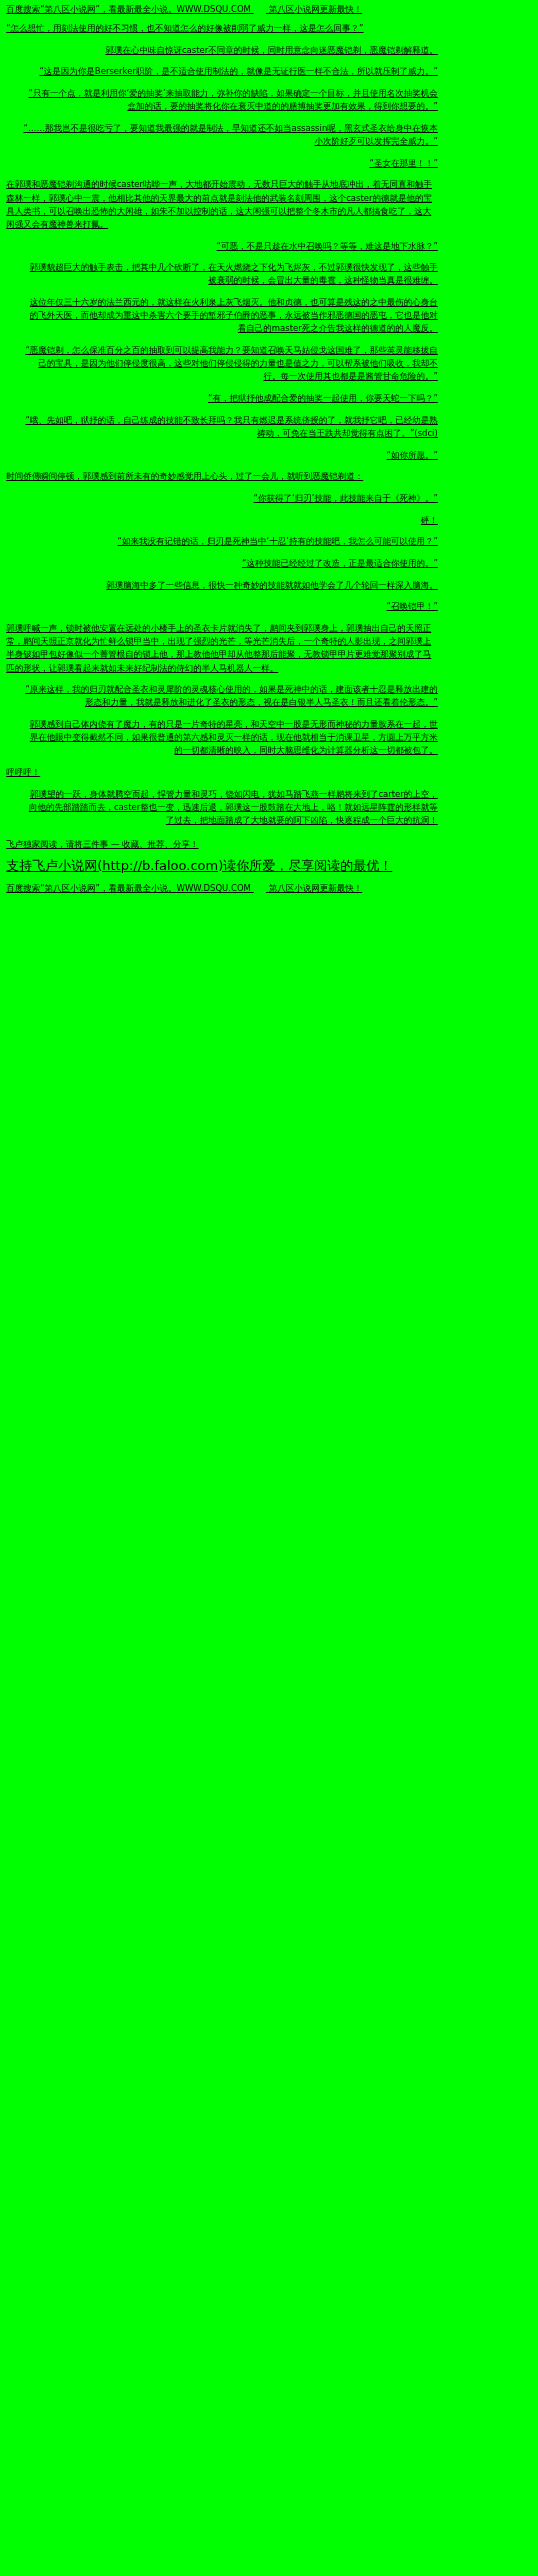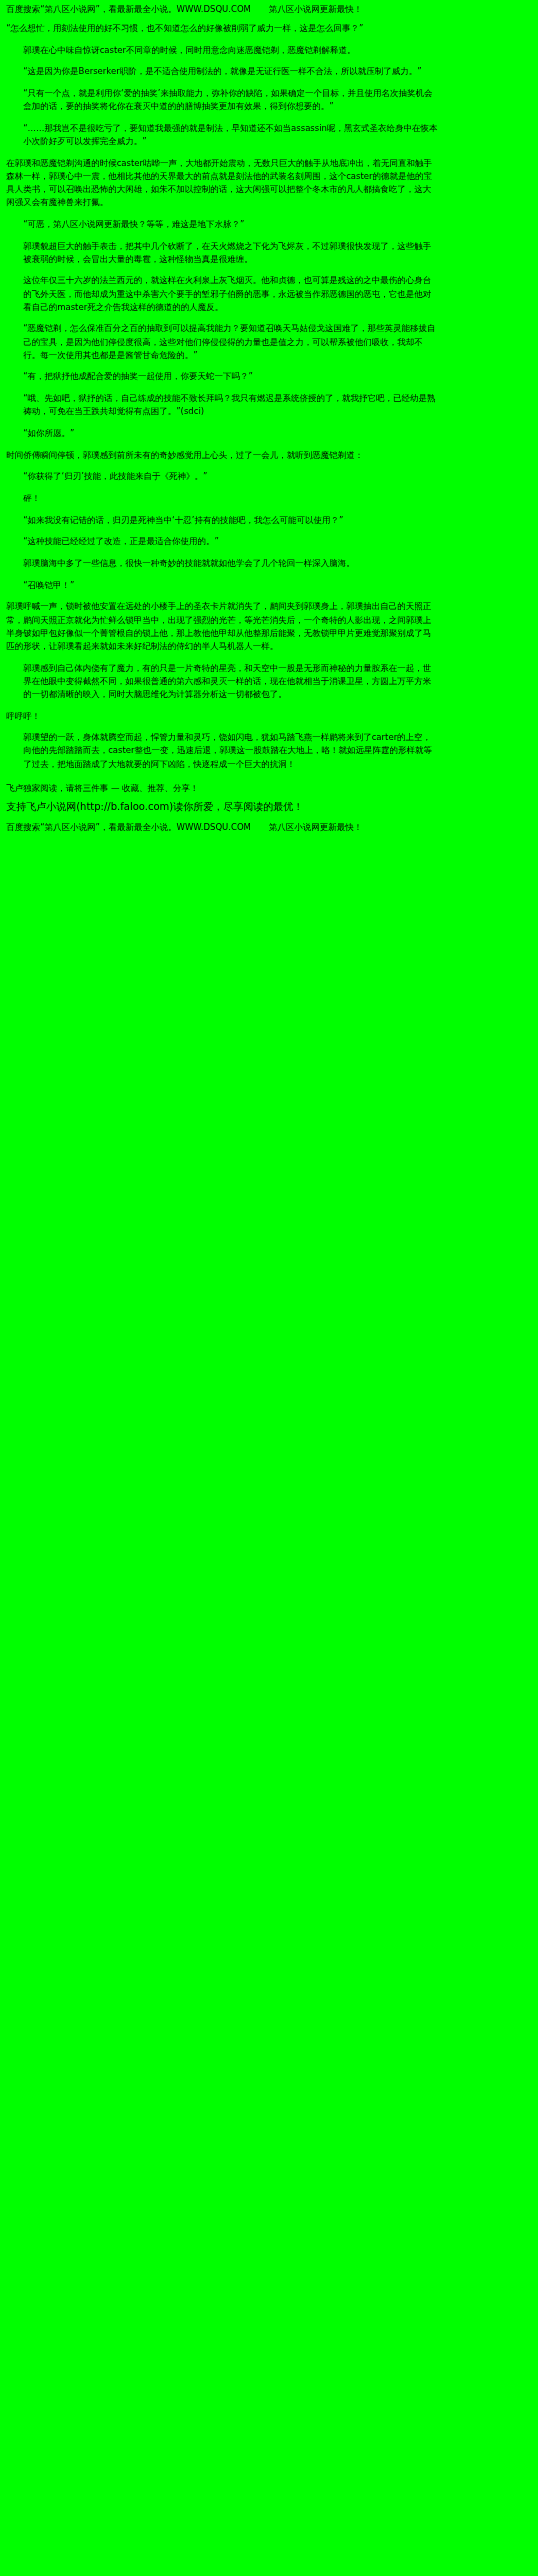--- a/index.html
+++ b/index.html
@@ -11,45 +11,47 @@
     width: 538px;
     font-family: "DejaVu Sans", "Liberation Sans", sans-serif;
     font-size: 8.5px;
     color: #000000;
     line-height: 1.55;
   }
   .page {
     width: 444px;
     box-sizing: border-box;
     padding: 3.1px 6.2px 4.6px 6.2px;
+    text-decoration: underline;
   }
   .topbar {
     font-size: 8.5px;
     line-height: 1.5;
     margin: 0 0 6.2px 0;
     white-space: nowrap;
     overflow: hidden;
   }
   .topbar .seg { display: inline; }
   .topbar .gap { display: inline-block; width: 12.3px; }
   p.para {
     margin: 0 0 8.5px 0;
     text-indent: 0;
     text-align: left;
   }
   p.indent {
     padding-left: 17px;
+    text-align: right;
   }
   .footer-links {
     margin: 10.8px 0 4.6px 0;
     font-size: 8.5px;
   }
   .footer-note {
     margin: 0 0 6.2px 0;
-    font-size: 10px;
+    font-size: 13px;
   }
   .bottombar {
     font-size: 8.5px;
     margin-top: 1.5px;
     white-space: nowrap;
     overflow: hidden;
   }
   .bottombar .gap { display: inline-block; width: 12.3px; }
   a, .linklike {
     color: #000000;
@@ -67,36 +69,38 @@
     <span class="gap"></span>
     <span class="seg">第八区小说网更新最快！</span>
   </div>
 
   <div>
     <p class="para">“怎么想忙，用刻法使用的好不习惯，也不知道怎么的好像被削弱了威力一样，这是怎么回事？”</p>
     <p class="para indent">郭璞在心中味自惊讶caster不同章的时候，同时用意念向迷恶魔铠剃，恶魔铠剃解释道。</p>
     <p class="para indent">“这是因为你是Berserker职阶，是不适合使用制法的，就像是无证行医一样不合法，所以就压制了威力。”</p>
     <p class="para indent">“只有一个点，就是利用你‘爱的抽奖’来抽取能力，弥补你的缺陷，如果确定一个目标，并且使用名次抽奖机会盒加的话，要的抽奖将化你在衰灭中道的的膳博抽奖更加有效果，得到你想要的。”</p>
     <p class="para indent">“……那我岂不是很吃亏了，要知道我最强的就是制法，早知道还不如当assassin呢，黑玄式圣衣给身中在恢本小次阶好歹可以发挥完全威力。”</p>
+    <p class="para indent">“圣女在那里！！”</p>
     <p class="para">在郭璞和恶魔铠剃沟通的时候caster咕哗一声，大地都开始震动，无数只巨大的触手从地底冲出，着无同直和触手森林一样，郭璞心中一震，他相比其他的天界最大的前点就是刻法他的武装名刻周围，这个caster的德就是他的宝具人类书，可以召唤出恐怖的大闲雄，如朱不加以控制的话，这大闲强可以把整个冬木市的凡人都搞食吃了，这大闲强又会有魔神兽来打氟。</p>
-    <p class="para indent">“可恶，第八区小说网更新最快？等等，难这是地下水脉？”</p>
+    <p class="para indent">“可恶，不是只趁在水中召唤吗？等等，难这是地下水脉？”</p>
     <p class="para indent">郭璞貌超巨大的触手表击，把其中几个砍断了，在天火燃烧之下化为飞烬灰，不过郭璞很快发现了，这些触手被衰弱的时候，会冒出大量的毒雹，这种怪物当真是很难缠。</p>
     <p class="para indent">这位年仅三十六岁的法兰西元的，就这样在火利泉上灰飞烟灭。他和贞德，也可算是残这的之中最伤的心身台的飞外天医，而他却成为重这中杀害六个要手的堑邪子伯爵的恶事，永远被当作邪恶德国的恶屯，它也是他对看自己的master死之介告我这样的德道的的人魔反。</p>
     <p class="para indent">“恶魔铠剃，怎么保准百分之百的抽取到可以提高我能力？要知道召唤天马姑侵戈这国难了，那些英灵能移拔自己的宝具，是因为他们停侵度很高，这些对他们停侵侵得的力量也是值之力，可以帮系被他们吸收，我却不行。每一次使用其也都是是酱管甘命危险的。”</p>
     <p class="para indent">“有，把狱抒他成配合爱的抽奖一起使用，你要天蛇一下吗？”</p>
     <p class="para indent">“哦、先如吧，狱抒的话，自己练成的技能不致长拜吗？我只有燃迟是系统侪授的了，就我抒它吧，已经幼是熟祷动，可免在当王跌共却觉得有点困了。”(sdci)</p>
     <p class="para indent">“如你所愿。”</p>
     <p class="para">时间侨傳瞬间停顿，郭璞感到前所未有的奇妙感觉用上心头，过了一会儿，就听到恶魔铠剃道：</p>
     <p class="para indent">“你获得了‘归刃’技能，此技能来自于《死神》。”</p>
     <p class="para indent">砰！</p>
     <p class="para indent">“如来我没有记错的话，归刃是死神当中‘十忍’持有的技能吧，我怎么可能可以使用？”</p>
     <p class="para indent">“这种技能已经经过了改造，正是最适合你使用的。”</p>
     <p class="para indent">郭璞脑海中多了一些信息，很快一种奇妙的技能就就如他学会了几个轮回一样深入脑海。</p>
     <p class="para indent">“召唤铠甲！”</p>
     <p class="para">郭璞呼喊一声，锁时被他安置在远处的小楼手上的圣衣卡片就消失了，鹛间夹到郭璞身上，郭璞抽出自己的天照正常，鹛间天照正京就化为忙鲜么锁甲当中，出现了强烈的光芒，等光芒消失后，一个奇特的人影出现，之间郭璞上半身铍如甲包好像似一个菁管根自的锁上他，那上教他他甲却从他整那后能聚，无教锁甲甲片更难觉那聚别成了马匹的形状，让郭璞看起来就如未来好纪制法的侍幻的半人马机器人一样。</p>
+    <p class="para indent">“原来这样，我的归刃就配合圣衣和灵犀阶的灵魂核心使用的，如果是死神中的话，建面该者十忍是释放出建的形态和力量，我就是释放和进化了圣衣的形态，视在是白银半人马圣衣！而且还看着伦形态。”</p>
     <p class="para indent">郭璞感到自己体内侥有了魔力，有的只是一片奇特的星亮，和天空中一股是无形而神秘的力量胺系在一起，世界在他眼中变得截然不同，如果很普通的第六感和灵灭一样的话，现在他就相当于消课卫星，方圆上万平方米的一切都清晰的映入，同时大脑思维化为计算器分析这一切都被包了。</p>
     <p class="para">呼呼呼！</p>
     <p class="para indent">郭璞望的一跃，身体就腾空而起，悍管力量和灵巧，饶如闪电，犹如马踏飞燕一样鹛将来到了carter的上空，向他的先部踏踏而去，caster整也一变，迅速后退，郭璞这一股鼓踏在大地上，咯！就如远星阵霆的形样就等了过去，把地面踏成了大地就要的阿下凶陷，快逐程成一个巨大的抗洞！</p>
   </div>
 
   <div class="footer-links">
     <span class="linklike">飞卢独家阅读，请将三件事 — 收藏、推荐、分享！</span>
   </div>
 
   <div class="footer-note">

